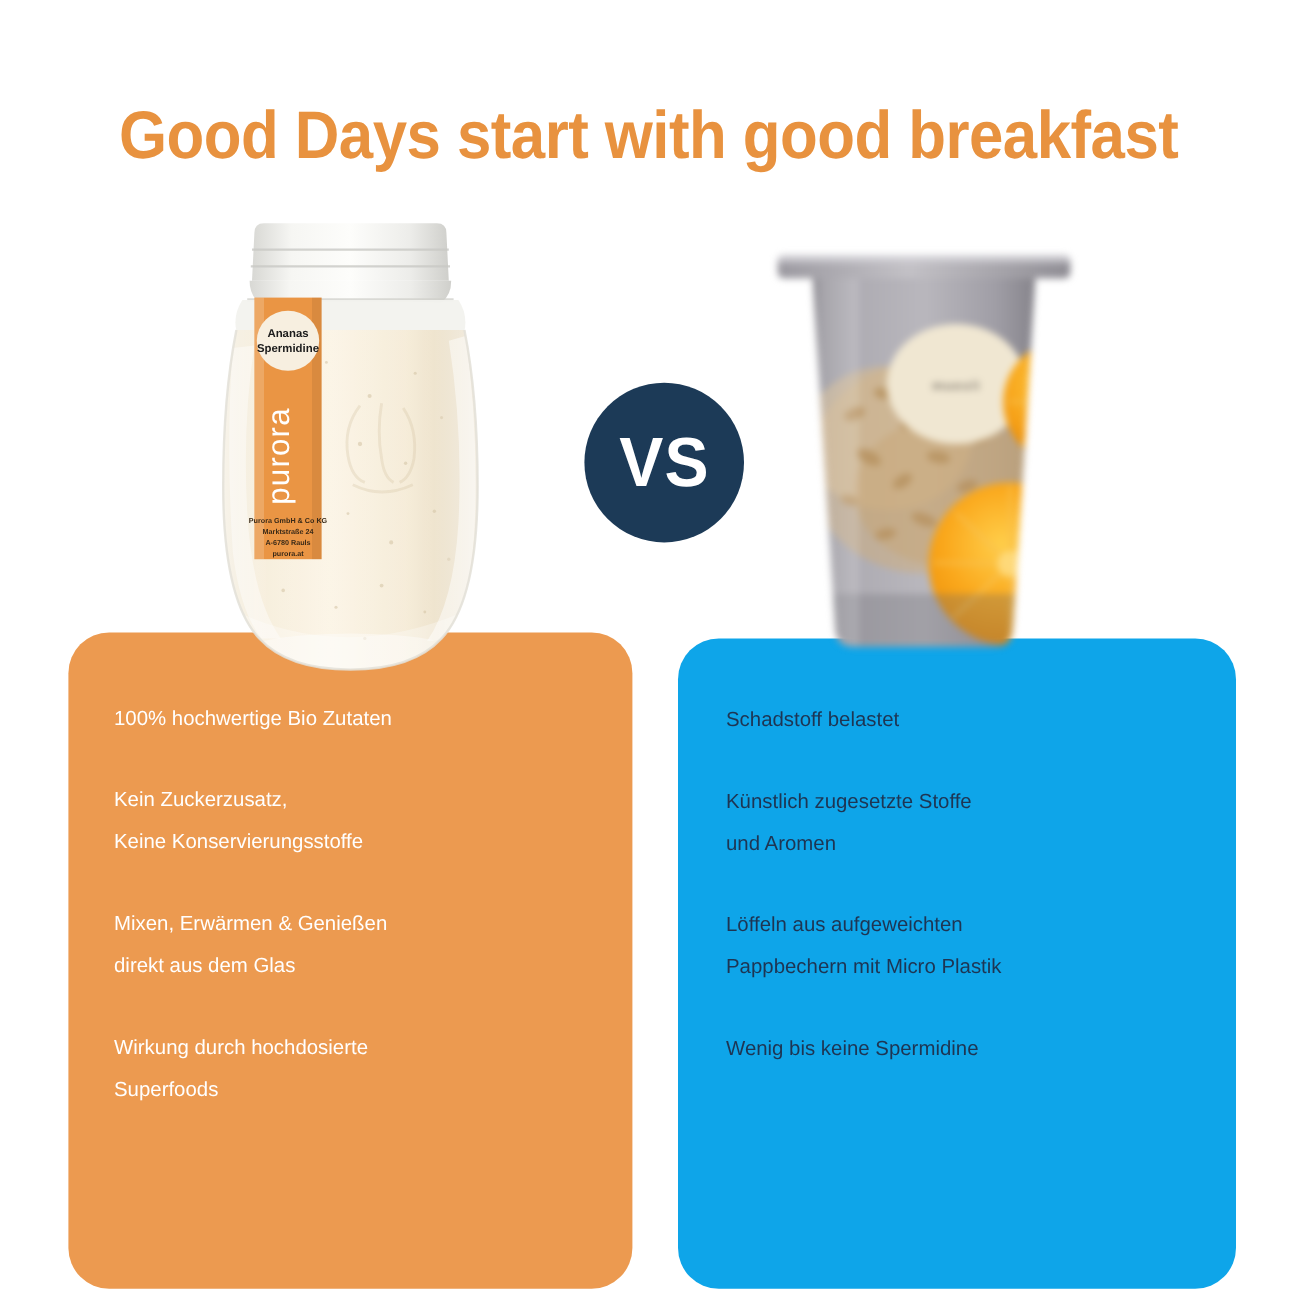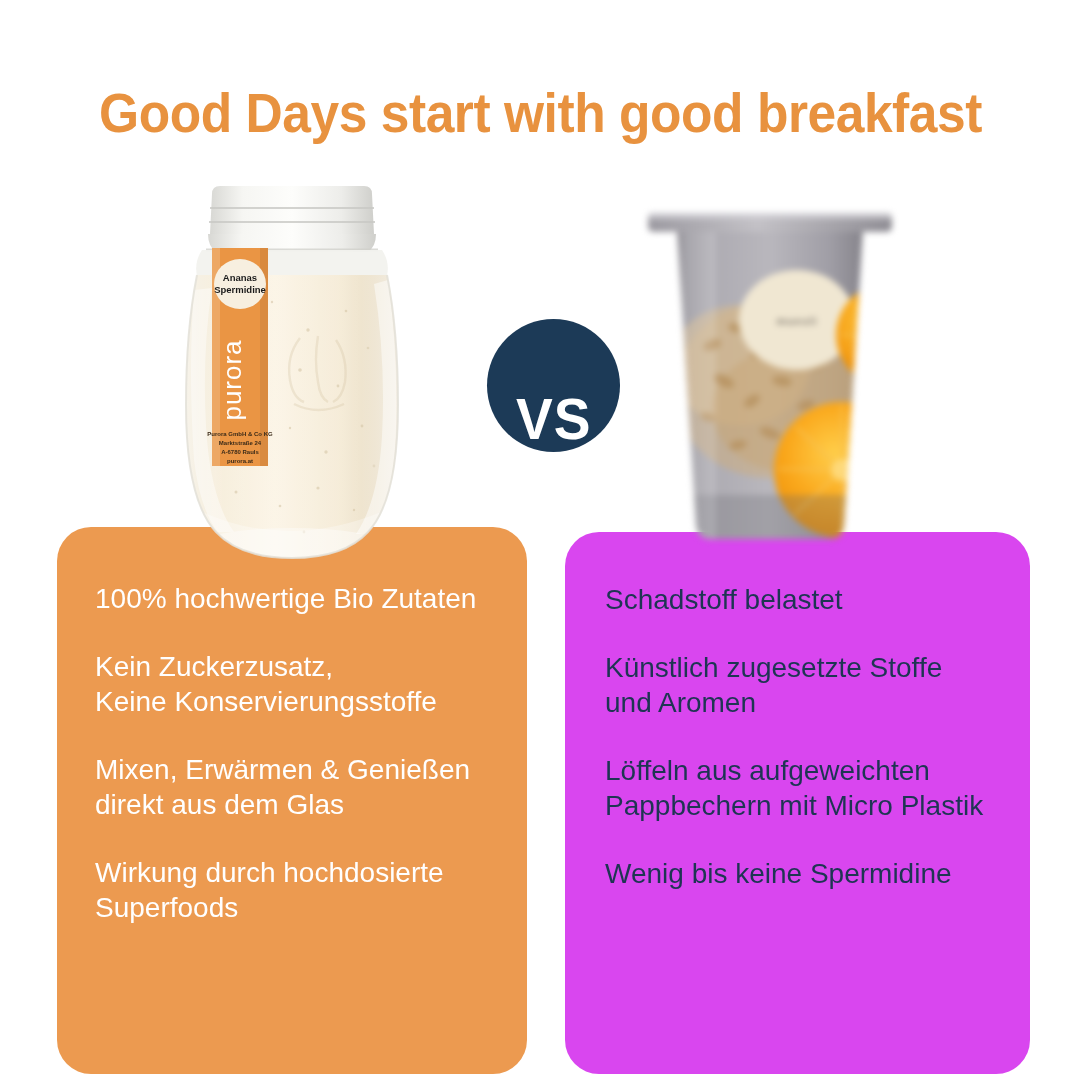--- a/index.html
+++ b/index.html
@@ -48,31 +48,31 @@
     top: 495px;
     width: 470px;
     height: 547px;
     background: #EC9A50;
   }
   .card-right {
     left: 565px;
     top: 500px;
     width: 465px;
     height: 542px;
-    background: #d946ef;
+    background: #0ea5e9;
   }
 
   .benefits {
     position: absolute;
     left: 38px;
     right: 22px;
     top: 54px;
   }
   .benefit {
-    font-size: 28px;
+    font-size: 17px;
     line-height: 35px;
     font-weight: 400;
     margin-bottom: 33px;
     white-space: pre-line;
   }
   .benefit:last-child { margin-bottom: 0; }
 
   .card-left .benefit  { color: #FFFFFF; }
   .card-right .benefit { color: #1E3553; }
 
@@ -81,21 +81,21 @@
   
   .vs-badge {
     position: absolute;
     left: 487px;
     top: 287px;
     width: 133px;
     height: 133px;
     border-radius: 50%;
     background: #1C3A57;
     display: flex;
-    align-items: flex-end;
+    align-items: center;
     justify-content: center;
     z-index: 40;
   }
   .vs-badge span {
     color: #FFFFFF;
     font-size: 58px;
     font-weight: 700;
     letter-spacing: 1px;
     transform: scaleX(0.95);
     font-family: "Liberation Sans Narrow", "Liberation Sans", sans-serif;

